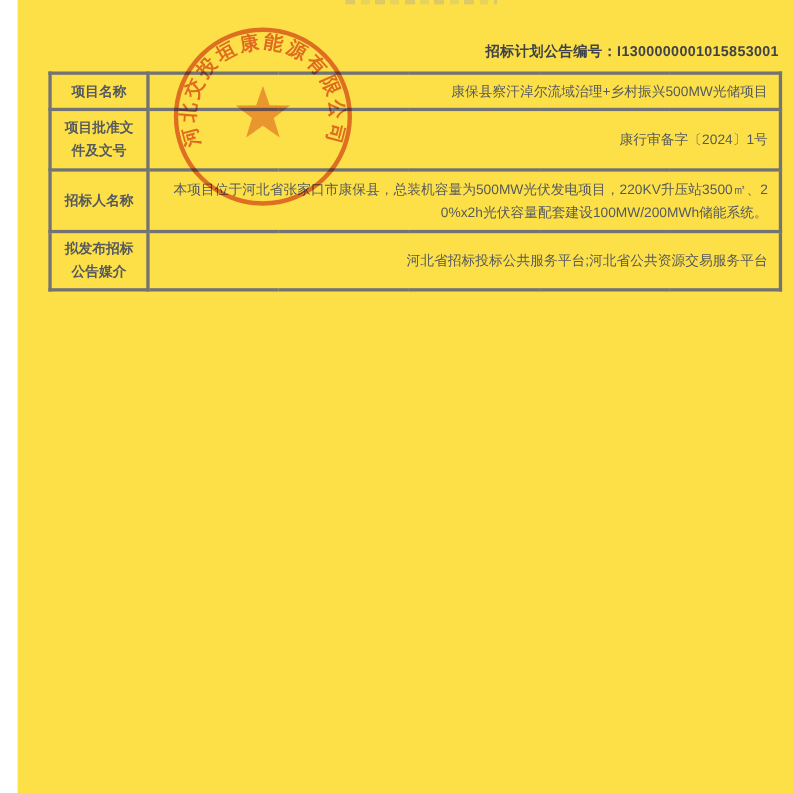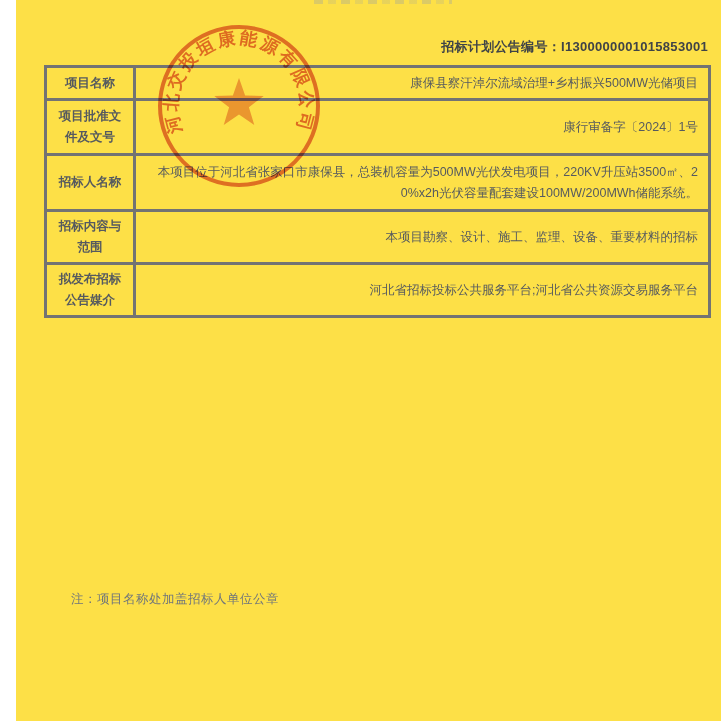--- a/index.html
+++ b/index.html
@@ -87,31 +87,26 @@
     </tr>
     <tr class="h55">
       <td class="lbl">项目批准文件及文号</td>
       <td class="val" colspan="5">康行审备字〔2024〕1号</td>
     </tr>
     <tr class="h56">
       <td class="lbl">招标人名称</td>
       <td class="val" colspan="5">本项目位于河北省张家口市康保县，总装机容量为500MW光伏发电项目，220KV升压站3500㎡、20%x2h光伏容量配套建设100MW/200MWh储能系统。</td>
     </tr>
     <tr class="h53">
-      <td class="lbl">招标内容与范围</td>
-      <td class="val" colspan="5">本项目勘察、设计、施工、监理、设备、重要材料的招标</td>
-    </tr>
-    <tr class="h53">
       <td class="lbl">拟发布招标公告媒介</td>
       <td class="val" colspan="5">河北省招标投标公共服务平台;河北省公共资源交易服务平台</td>
     </tr>
   </tbody>
     </table>
 
-  <div class="footnote">注：项目名称处加盖招标人单位公章</div>
 
   <svg class="stamp" width="178" height="178" viewBox="-89 -89 178 178">
     <g opacity="0.82">
       <circle cx="0" cy="1" r="79" fill="none" stroke="#d4473d" stroke-width="4" opacity="0.85"></circle>
       <polygon transform="translate(0,-1)" points="0,-26 6.11,-8.41 24.73,-8.03 9.89,3.21 15.28,21.03 0,10.4 -15.28,21.03 -9.89,3.21 -24.73,-8.03 -6.11,-8.41" fill="#de7065" opacity="0.72"></polygon>
       <path id="seal-arc" d="M -58.3 22.2 A 62 62 0 1 1 58.3 22.2" fill="none"></path>
       <text class="stamp-text" fill="#d4473d" opacity="0.88">
         <textPath href="#seal-arc" startOffset="50%" text-anchor="middle">河北交投垣康能源有限公司</textPath>
       </text>
     </g>

